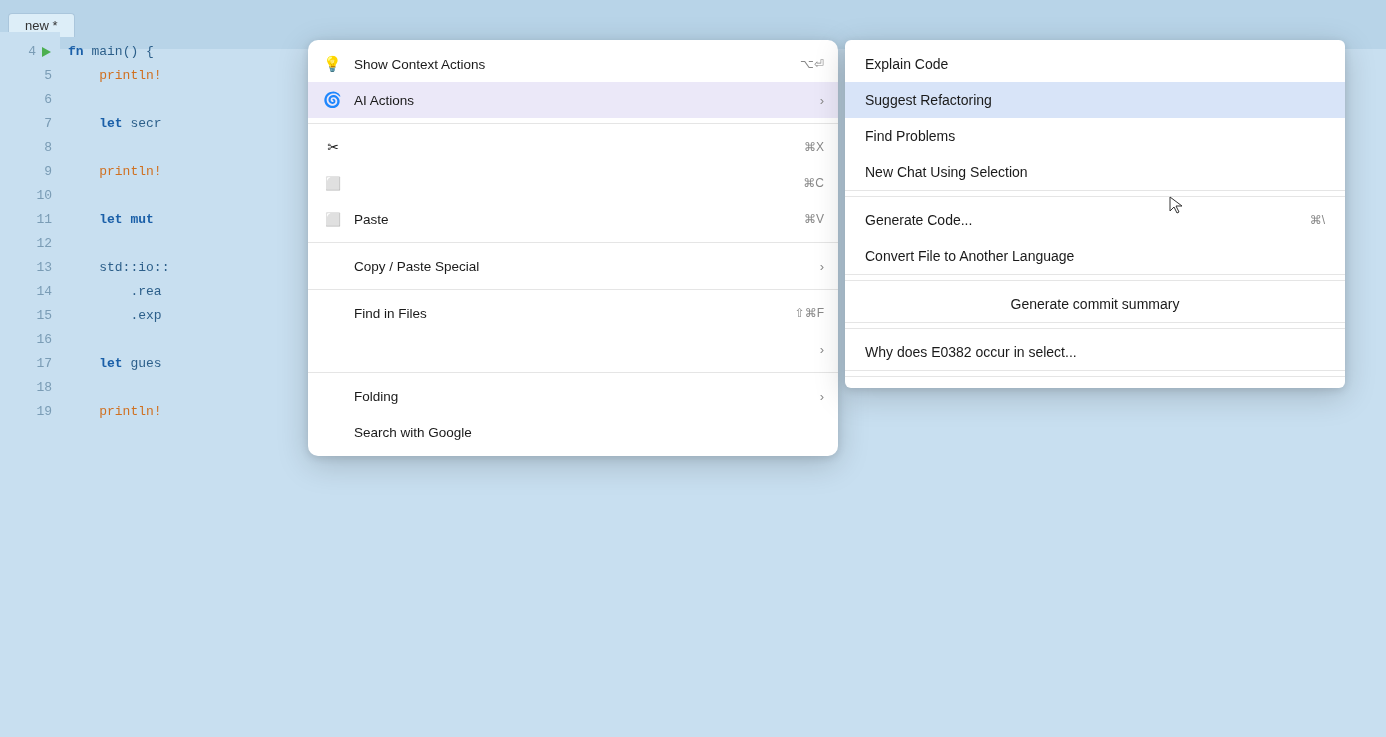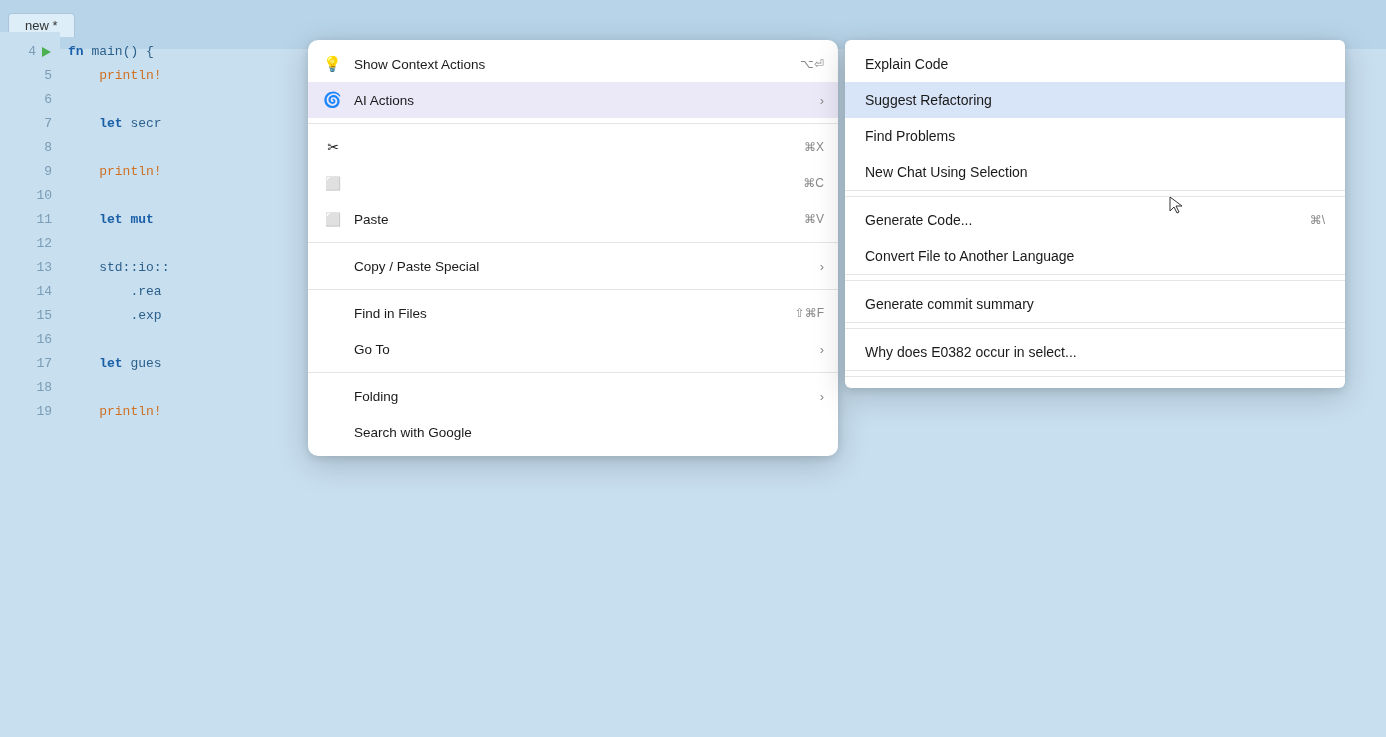--- a/index.html
+++ b/index.html
@@ -318,21 +318,20 @@
   <div class="menu-divider"></div>
 
   <div class="menu-item">
     <span class="item-icon"></span>
     <span class="item-label">Find in Files</span>
     <span class="shortcut">⇧⌘F</span>
   </div>
 
   <div class="menu-item">
     <span class="item-icon"></span>
-    <span class="item-label">Go To</span>
     <span class="arrow">›</span>
   </div>
   <div class="menu-divider"></div>
 
   <div class="menu-item">
     <span class="item-icon"></span>
     <span class="item-label">Folding</span>
     <span class="arrow">›</span>
   </div>
 
@@ -364,21 +363,21 @@
   <div class="submenu-item">
     <span class="item-label">Generate Code...</span>
     <span class="shortcut" style="color:#888; font-size:12px;">⌘\</span>
   </div>
 
   <div class="submenu-item" style="border-bottom: 1px solid #e5e5e5; padding-bottom: 10px;">
     <span class="item-label">Convert File to Another Language</span>
   </div>
   <div class="submenu-divider"></div>
 
-  <div class="submenu-item" style="border-bottom: 1px solid #e5e5e5; padding-bottom: 10px;">
+  <div class="submenu-item" style="border-bottom: 1px solid #e5e5e5; padding-bottom: 10px; text-align: center;">
     <span class="item-label">Generate commit summary</span>
   </div>
   <div class="submenu-divider"></div>
 
   <div class="submenu-item" style="border-bottom: 1px solid #e5e5e5; padding-bottom: 10px;">
     <span class="item-label">Why does E0382 occur in select...</span>
   </div>
   <div class="submenu-divider"></div>
 
 </div>

